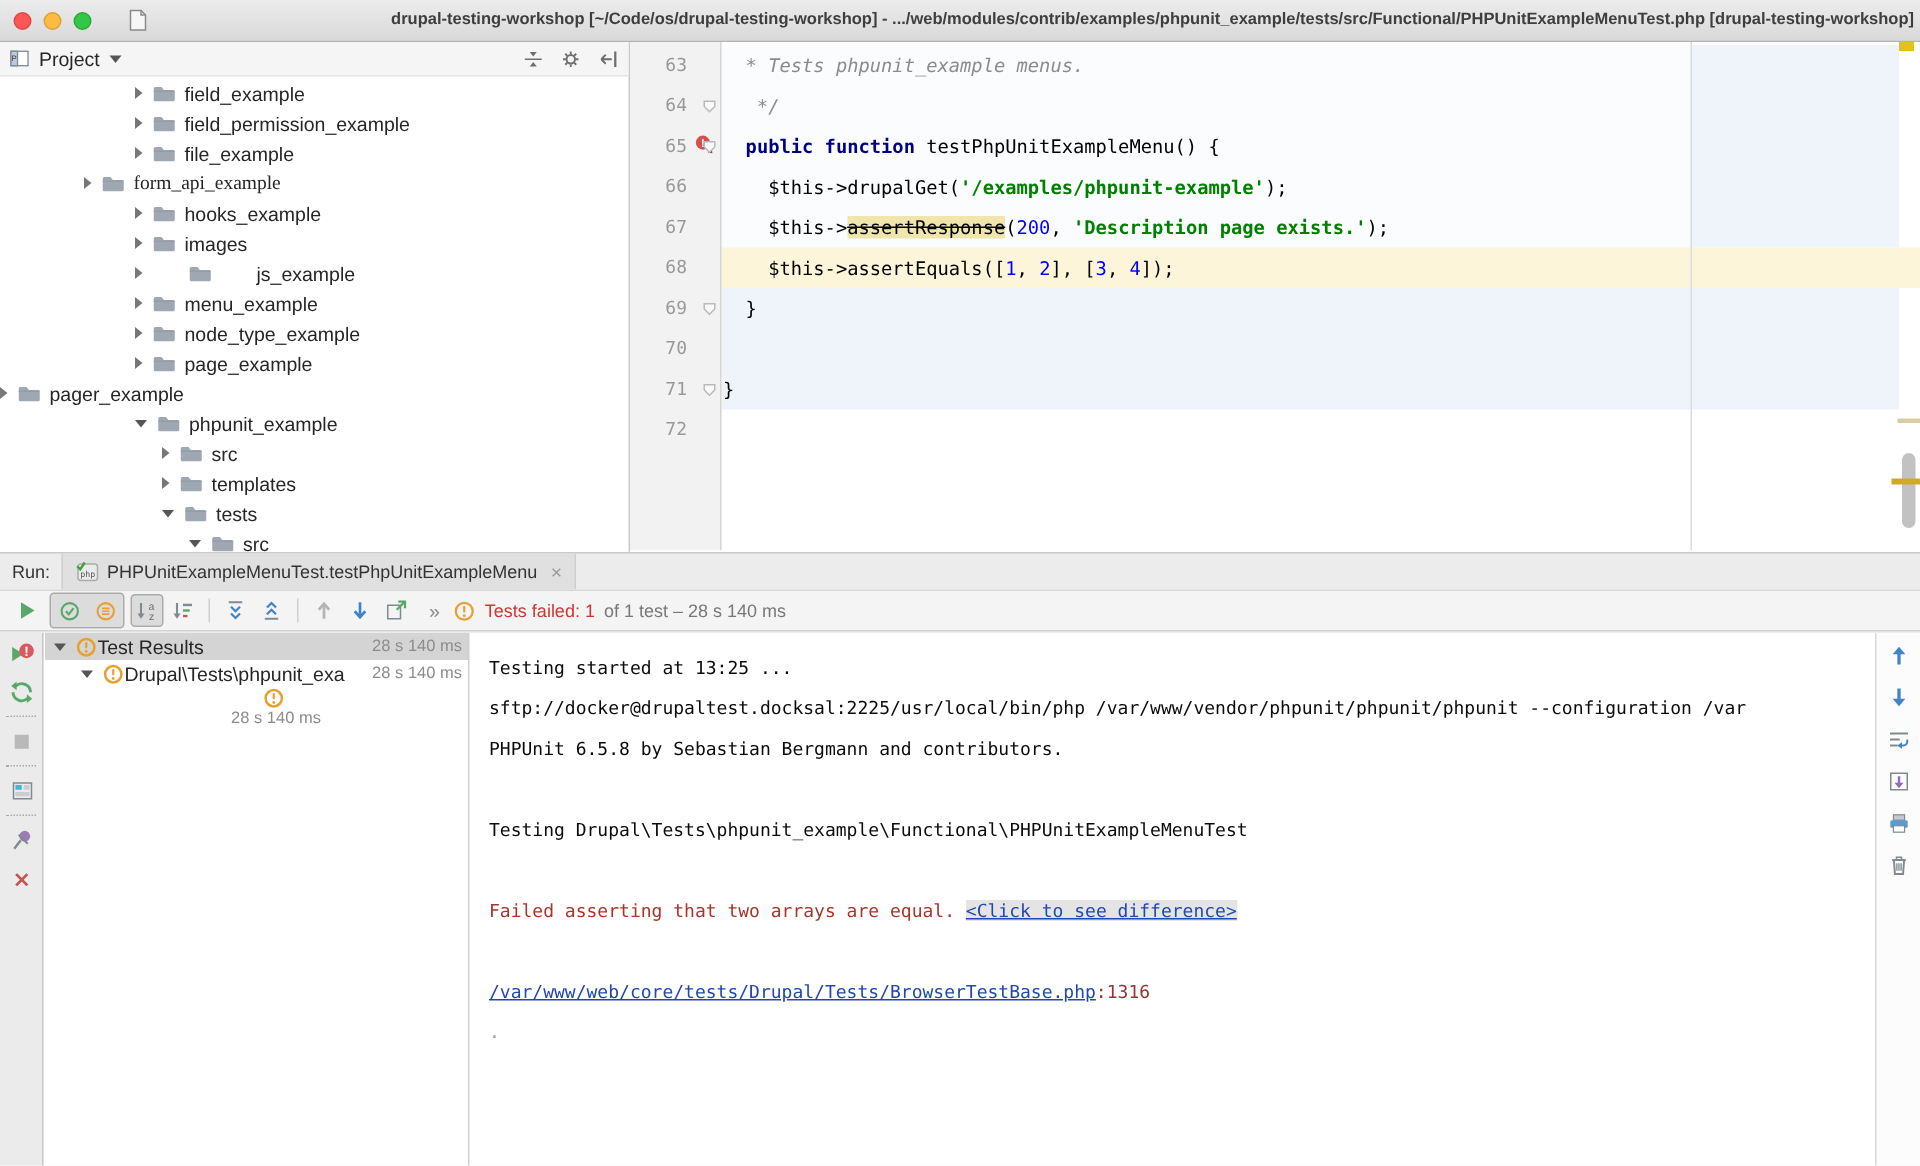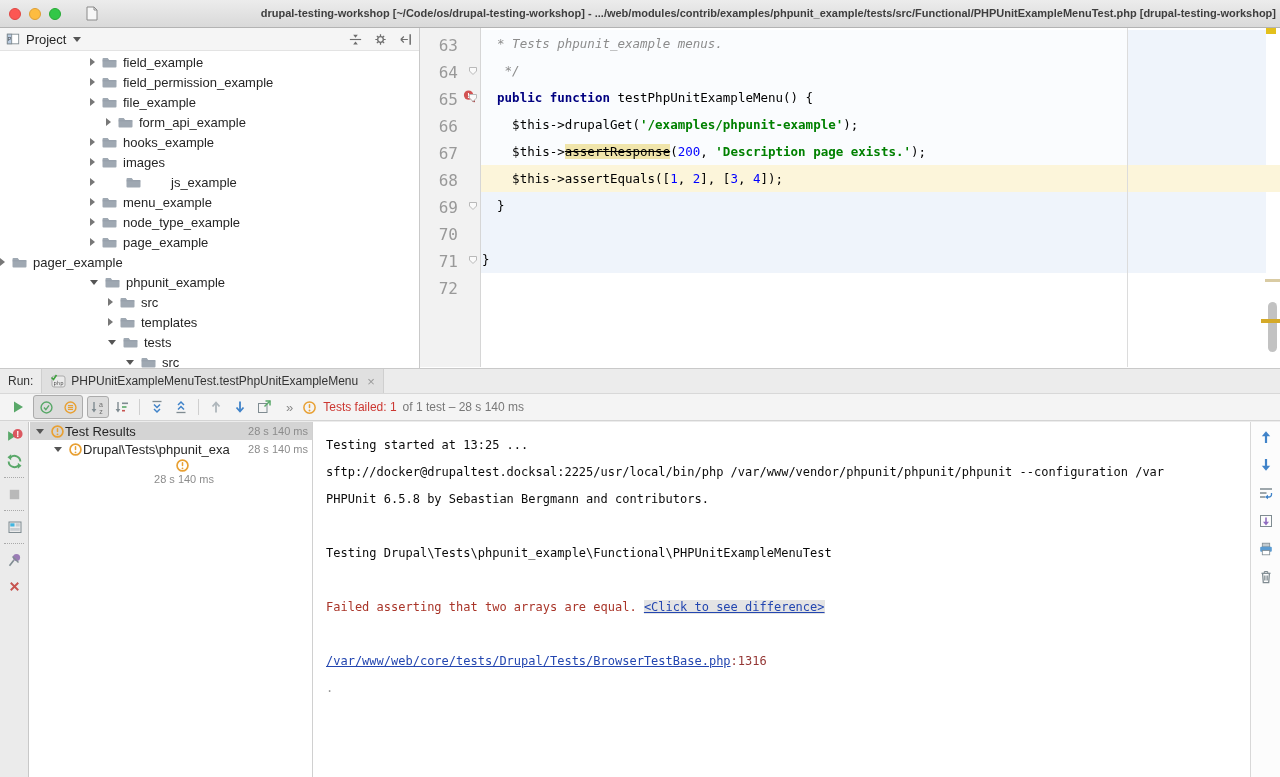--- a/index.html
+++ b/index.html
@@ -28,21 +28,21 @@
   .tree-row .ic { margin-right:6px; display:inline-flex; }
   
   .editor { position:absolute; left:420px; top:28px; width:860px; height:339px; background:#fff; overflow:hidden; }
   .ed-bg1 { position:absolute; left:61px; top:2px; right:14px; height:135px; background:#fafcfe; }
   .ed-bg2 { position:absolute; left:61px; top:164px; right:14px; height:81px; background:#eff4fb; }
   .ed-bg3 { position:absolute; left:707px; top:2px; right:14px; height:135px; background:#eff4fb; }
   .ed-curline { position:absolute; left:61px; top:137px; right:0; height:27px; background:#fcf5da; }
   .ed-guide { position:absolute; left:707px; top:0; bottom:0; width:1px; background:#dcdcdc; }
   .gutter { position:absolute; left:0; top:0; width:61px; bottom:0; background:#f2f2f2; border-right:1px solid #d6d6d6; }
   .g-row { position:absolute; left:0; width:61px; height:27px; }
-  .g-num { position:absolute; left:0; top:6px; width:38px; text-align:right; font-family:"DejaVu Sans Mono",monospace; font-size:16px; color:#999; }
+  .g-num { position:absolute; left:0; top:6px; width:38px; text-align:right; font-family:"DejaVu Sans Mono",monospace; font-size:12px; color:#999; }
   .g-fail { position:absolute; left:42px; top:5px; }
   .g-fold { position:absolute; left:48px; top:9px; }
   .code-row { position:absolute; left:62px; right:0; height:27px; font-family:"DejaVu Sans Mono",monospace;
     font-size:12.5px; line-height:27px; white-space:pre; }
   .seg-pl { color:#000; }
   .seg-kw { color:#000080; font-weight:bold; }
   .seg-str { color:#008000; font-weight:bold; }
   .seg-num { color:#0000ff; }
   .seg-cm { color:#8c8c8c; font-style:italic; }
   .seg-dep { color:#000; text-decoration:line-through; background:#f0e5ab; }
@@ -162,21 +162,21 @@
       <div class="tree-row" style="padding-left: 90px;">
         <span class="chev c"></span>
         <span class="ic">
           <svg width="16" height="16" viewBox="0 0 16 16">
             <path d="M1.5 5a1 1 0 0 1 1-1h4.2l1.5 2h6.3a1 1 0 0 1 1 1v5.5a1 1 0 0 1-1 1h-12a1 1 0 0 1-1-1z" fill="#9FA8B2"></path>
             <path d="M1.5 6.8h14" stroke="#8e98a2" stroke-width=".6"></path>
           </svg>
         </span>
         <span>file_example</span>
       </div>
-      <div class="tree-row" style="padding-left: 106px;">
+      <div class="tree-row" style="padding-left: 56px; font-family: Liberation Serif, serif;">
         <span class="chev c"></span>
         <span class="ic">
           <svg width="16" height="16" viewBox="0 0 16 16">
             <path d="M1.5 5a1 1 0 0 1 1-1h4.2l1.5 2h6.3a1 1 0 0 1 1 1v5.5a1 1 0 0 1-1 1h-12a1 1 0 0 1-1-1z" fill="#9FA8B2"></path>
             <path d="M1.5 6.8h14" stroke="#8e98a2" stroke-width=".6"></path>
           </svg>
         </span>
         <span>form_api_example</span>
       </div>
       <div class="tree-row" style="padding-left: 90px;">

